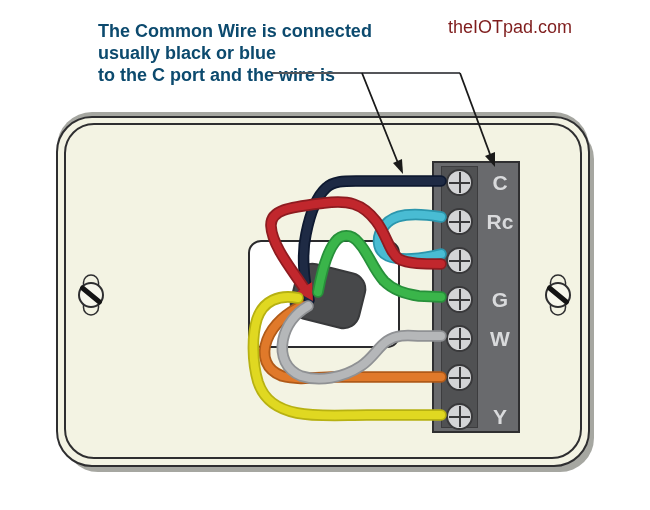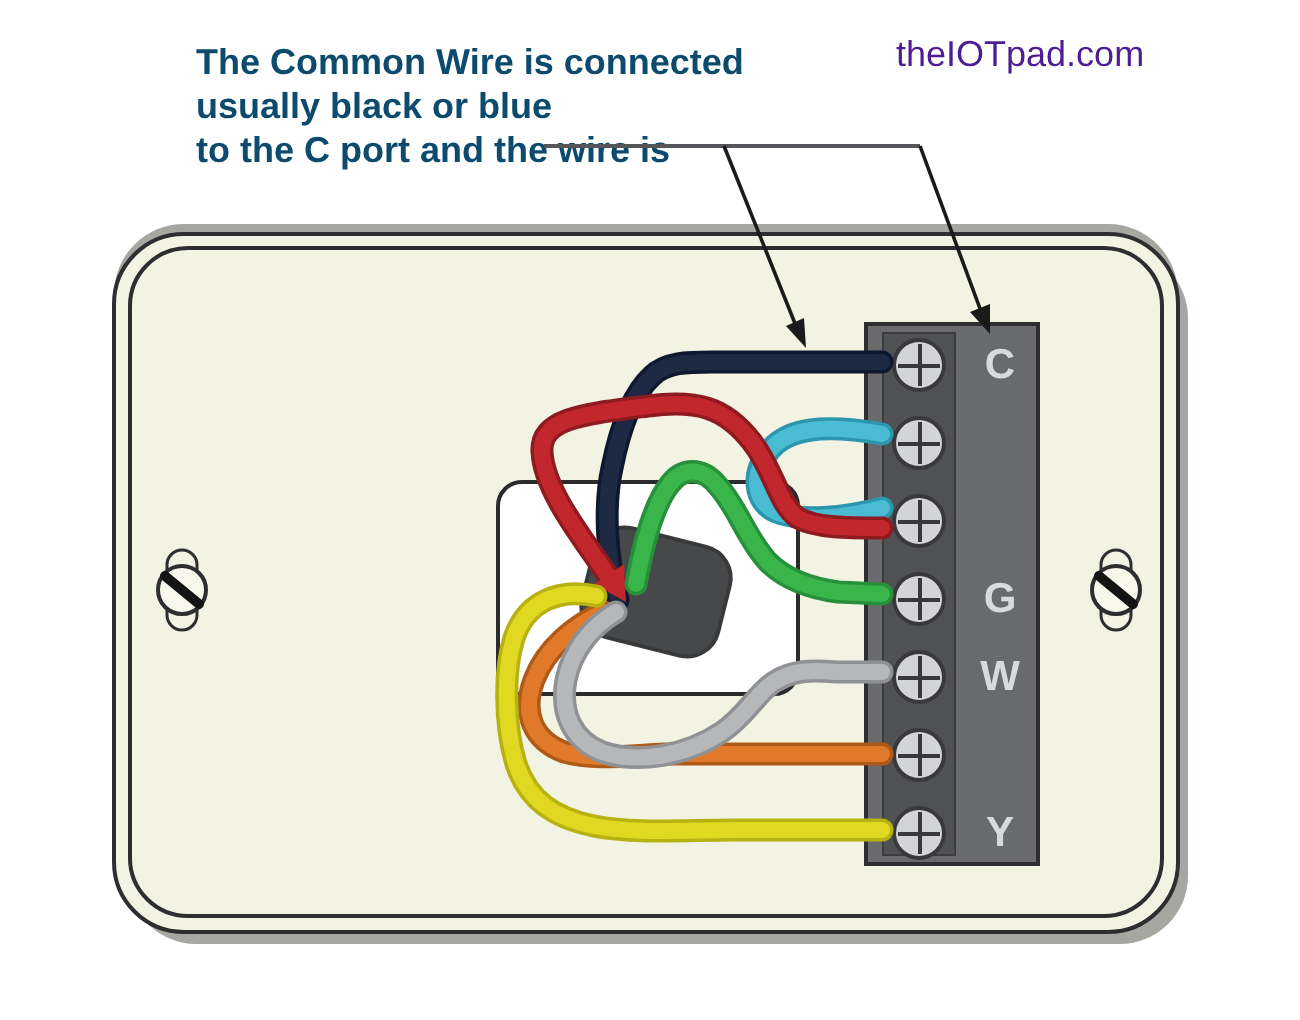--- a/index.html
+++ b/index.html
@@ -1,20 +1,20 @@
 <!DOCTYPE html>
 <html><head>
 <meta charset="utf-8">
 <style>
   html,body{margin:0;padding:0;background:#fff;}
   .canvas{position:relative;width:650px;height:510px;background:#ffffff;overflow:hidden;
           font-family:"Liberation Sans",sans-serif;}
   .annotation{position:absolute;left:98px;top:20px;font-size:18px;line-height:22px;
               font-weight:bold;color:#0c4a6e;white-space:nowrap;}
-  .watermark{position:absolute;left:448px;top:17px;font-size:18px;color:#4c1d95;}
+  .watermark{position:absolute;left:448px;top:17px;font-size:18px;color:#7f1d1d;}
   .plate{position:absolute;left:56px;top:116px;width:534px;height:351px;background:#f3f3e3;
          border:2px solid #2e2e30;border-radius:36px;box-sizing:border-box;
          box-shadow:0 -5px 0 -1px #a6a7a1, 6px 7px 0 -2px #a6a7a1;}
   .plate-inner{position:absolute;left:6px;top:5px;right:6px;bottom:6px;
                border:2px solid #2e2e30;border-radius:30px;}
   .window{position:absolute;left:248px;top:240px;width:152px;height:108px;background:#ffffff;
           border:2px solid #2b2b2d;border-radius:13px;box-sizing:border-box;}
   .block{position:absolute;left:432px;top:161px;width:88px;height:272px;background:#696a6d;
          border:2px solid #2f2f31;box-sizing:border-box;}
   .screw-strip{position:absolute;left:7px;top:3px;bottom:3px;width:37px;background:#505153;
@@ -51,20 +51,21 @@
   <div class="window"></div>
 
   <div class="block">
     <div class="screw-strip"></div>
     <div class="term-row" style="top:0px">
       <div class="screw"></div>
       <div class="term-label">C</div>
     </div>
     <div class="term-row" style="top:39px">
       <div class="screw"></div>
+      <div class="term-label">Rc</div>
     </div>
     <div class="term-row" style="top:78px">
       <div class="screw"></div>
     </div>
     <div class="term-row" style="top:117px">
       <div class="screw"></div>
       <div class="term-label">G</div>
     </div>
     <div class="term-row" style="top:156px">
       <div class="screw"></div>

